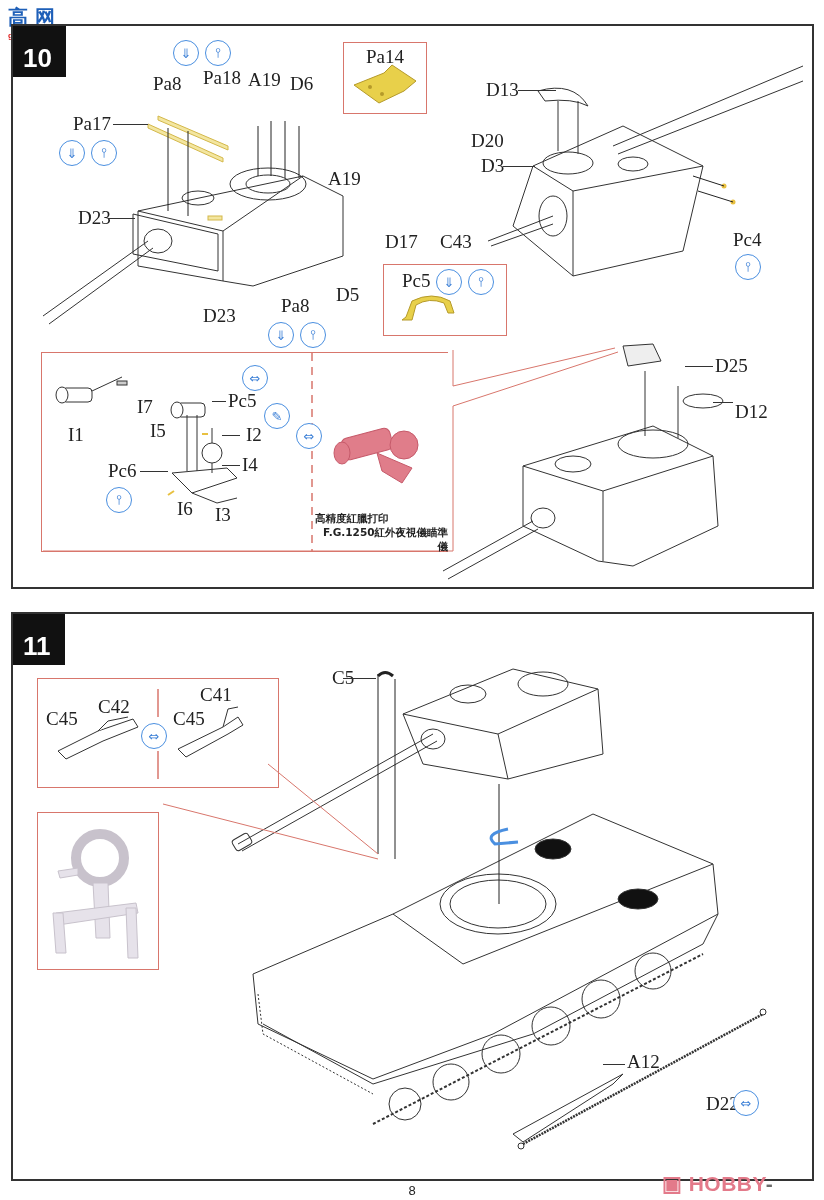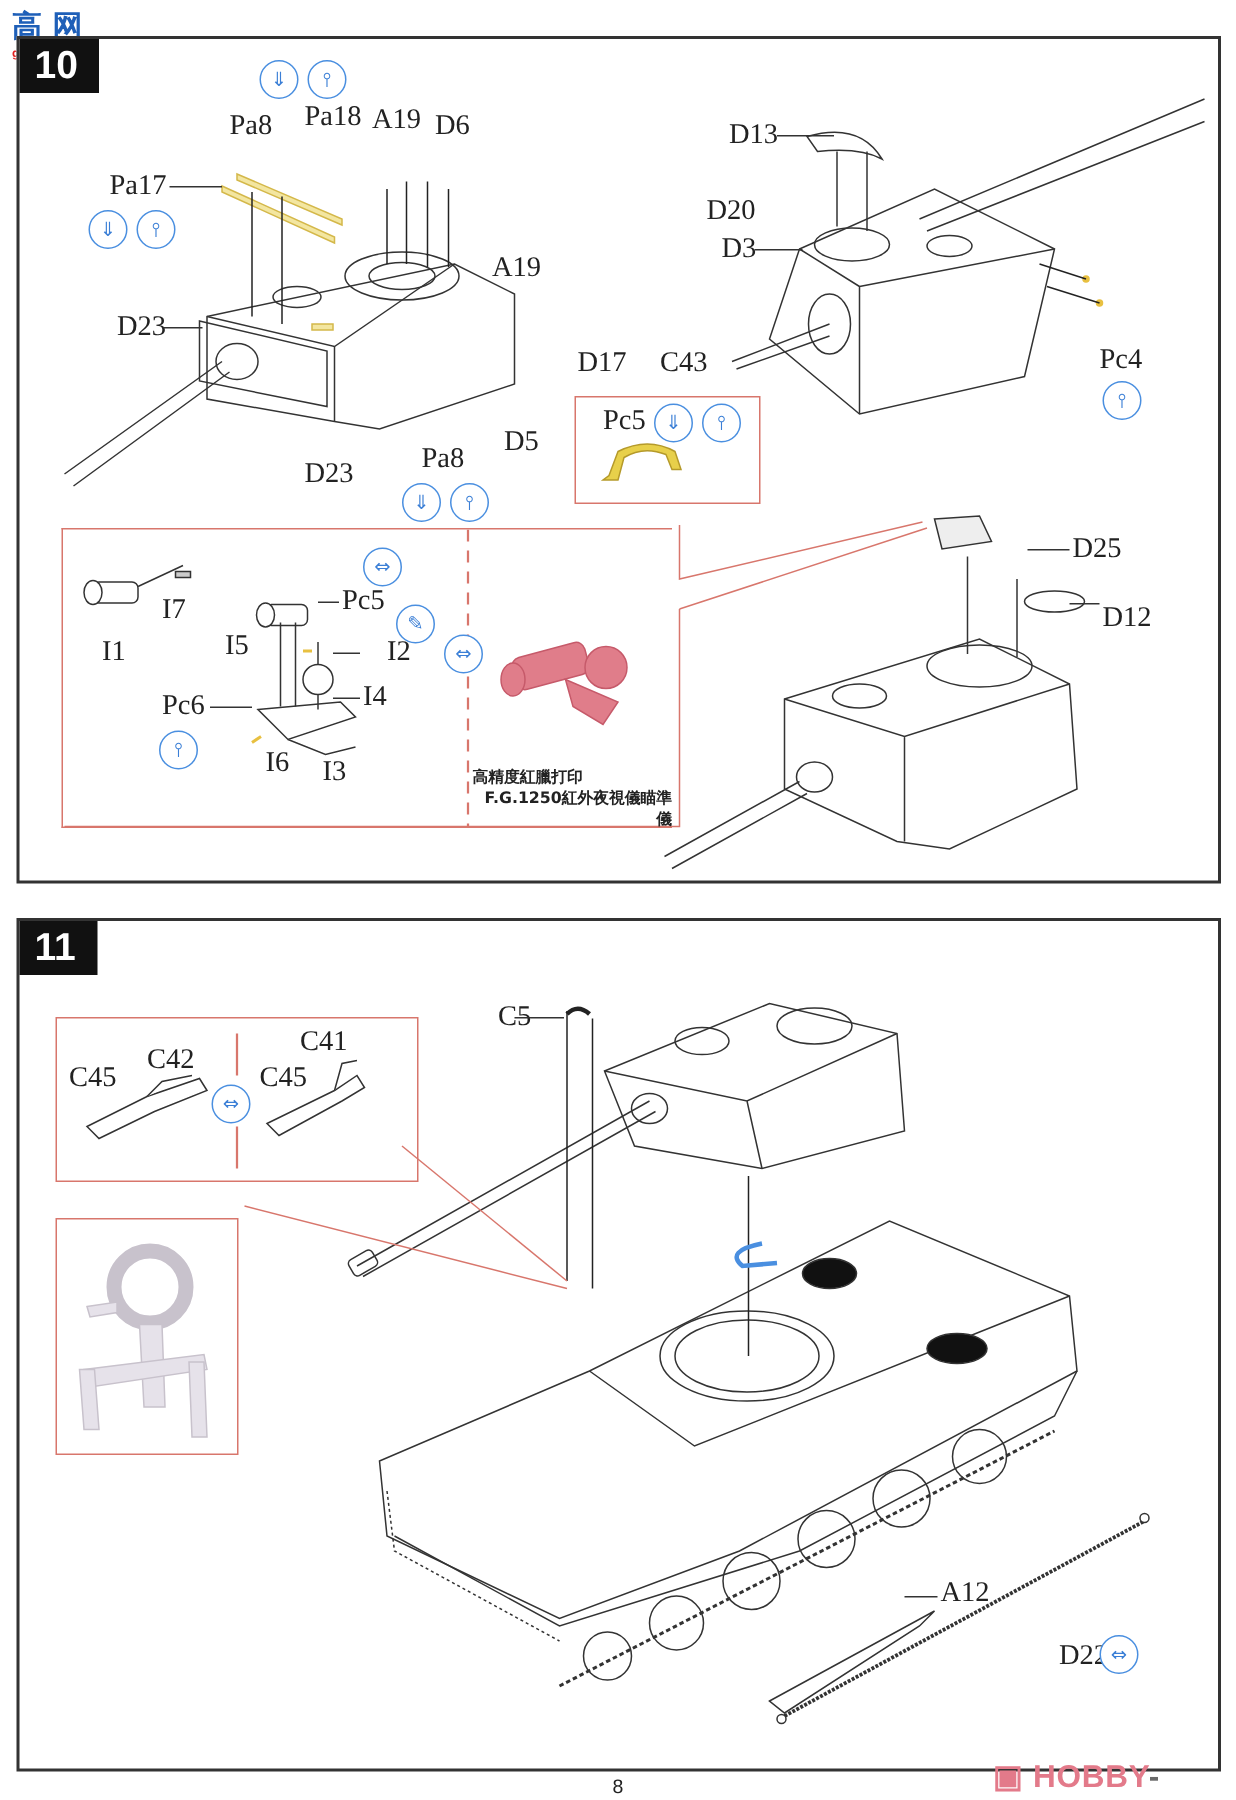--- a/index.html
+++ b/index.html
@@ -1,20 +1,20 @@
 <!DOCTYPE html>
 <html><head>
 <meta charset="utf-8">
 <style>
   html,body{margin:0;padding:0;background:#fff;}
   body{width:824px;height:1200px;position:relative;overflow:hidden;font-family:"Liberation Serif",serif;color:#222;}
   .panel{position:absolute;border:2px solid #333;background:#fff;}
   #step10{left:11px;top:24px;width:799px;height:561px;}
   #step11{left:11px;top:612px;width:799px;height:565px;}
-  .stepnum{position:absolute;left:0;top:0;background:#111;color:#fff;font-family:"Liberation Sans",sans-serif;font-weight:bold;font-size:26px;padding:2px 14px 4px 10px;line-height:30px;}
+  .stepnum{position:absolute;left:0;top:0;background:#111;color:#fff;font-family:"Liberation Sans",sans-serif;font-weight:bold;font-size:26px;padding:17px 14px 4px 10px;line-height:30px;}
   .lbl{position:absolute;font-size:19px;line-height:20px;white-space:nowrap;color:#222;}
   .lead{position:absolute;border-top:1px solid #333;}
   svg.draw{position:absolute;left:0;top:0;overflow:visible;}
   .icon{position:absolute;width:26px;height:26px;border:1.6px solid #4a8fe0;border-radius:50%;box-sizing:border-box;display:flex;align-items:center;justify-content:center;color:#3b7fd6;font-family:"DejaVu Sans",sans-serif;font-size:13px;background:#fff;}
   .redbox{position:absolute;border:1.5px solid #d8766c;}
   .cjk{position:absolute;font-family:"DejaVu Sans",sans-serif;font-weight:bold;font-size:10.5px;line-height:14px;color:#222;text-align:right;}
   #pagenum{position:absolute;left:0;width:824px;top:1183px;text-align:center;font-family:"Liberation Sans",sans-serif;font-size:13px;}
   #wm-top{position:absolute;left:8px;top:4px;width:60px;height:30px;}
   #wm-top .t1{font-family:"DejaVu Sans",sans-serif;font-weight:bold;color:#1e5fb8;font-size:20px;}
   #wm-top .t2{font-family:"Liberation Sans",sans-serif;font-weight:bold;color:#e02020;font-size:8px;background:#fff;}
@@ -125,20 +125,28 @@
   <div class="lbl" style="left:720px;top:204px">Pc4</div>
 
   <div class="icon" style="left:160px;top:14px">⇓</div>
   <div class="icon" style="left:192px;top:14px">⫯</div>
   <div class="icon" style="left:46px;top:114px">⇓</div>
   <div class="icon" style="left:78px;top:114px">⫯</div>
   <div class="icon" style="left:255px;top:296px">⇓</div>
   <div class="icon" style="left:287px;top:296px">⫯</div>
   <div class="icon" style="left:722px;top:228px">⫯</div>
 
+  <div class="redbox" style="left:330px;top:16px;width:82px;height:70px">
+    <div class="lbl" style="left:22px;top:4px">Pa14</div>
+    <svg width="82" height="70" style="position:absolute;left:0;top:0">
+      <path d="M10 42 L40 30 L48 22 L72 38 L60 48 L35 60 Z" fill="#e8d04a" stroke="#b59a2a"></path>
+      <circle cx="26" cy="44" r="2" fill="#b59a2a"></circle>
+        <circle cx="38" cy="51" r="2" fill="#b59a2a"></circle>
+    </svg>
+  </div>
 
   <div class="redbox" style="left:370px;top:238px;width:122px;height:70px">
     <div class="lbl" style="left:18px;top:6px">Pc5</div>
     <div class="icon" style="left:52px;top:4px">⇓</div>
     <div class="icon" style="left:84px;top:4px">⫯</div>
     <svg width="122" height="70" style="position:absolute;left:0;top:0">
       <path d="M18 55 L28 55 L32 40 Q45 32 60 38 L64 48 L70 48 L66 36 Q48 26 28 36 L22 52 Z" fill="#e8d04a" stroke="#b59a2a"></path>
     </svg>
   </div>
 
@@ -162,26 +170,26 @@
       <line x1="160" y1="81" x2="166" y2="81" stroke="#e8c040" stroke-width="2"></line>
       <line x1="126" y1="142" x2="132" y2="138" stroke="#e8c040" stroke-width="2"></line>
       <line x1="270" y1="0" x2="270" y2="198" stroke="#d8766c" stroke-width="1.5" stroke-dasharray="8,6"></line>
       <g fill="#e07d8a" stroke="#c65a6a">
         <rect x="300" y="80" width="50" height="22" rx="6" transform="rotate(-15 325 91)"></rect>
         <ellipse cx="300" cy="100" rx="8" ry="11"></ellipse>
         <circle cx="362" cy="92" r="14"></circle>
         <path d="M335 100 L370 115 L360 130 L340 118 Z"></path>
       </g>
     </svg>
-    <div class="lbl" style="left:66px;top:44px">I7</div>
+    <div class="lbl" style="left:95px;top:44px">I7</div>
     <div class="lbl" style="left:26px;top:72px">I1</div>
     <div class="lbl" style="left:186px;top:38px">Pc5</div>
     <div class="lead" style="left:170px;top:48px;width:14px"></div>
     <div class="lbl" style="left:108px;top:68px">I5</div>
-    <div class="lbl" style="left:216px;top:72px">I2</div>
+    <div class="lbl" style="left:204px;top:72px">I2</div>
     <div class="lead" style="left:180px;top:82px;width:18px"></div>
     <div class="lbl" style="left:66px;top:108px">Pc6</div>
     <div class="lead" style="left:98px;top:118px;width:28px"></div>
     <div class="lbl" style="left:200px;top:102px">I4</div>
     <div class="lead" style="left:180px;top:112px;width:18px"></div>
     <div class="lbl" style="left:135px;top:146px">I6</div>
     <div class="lbl" style="left:173px;top:152px">I3</div>
     <div class="icon" style="left:200px;top:12px">⇔</div>
     <div class="icon" style="left:222px;top:50px">✎</div>
     <div class="icon" style="left:254px;top:70px">⇔</div>

